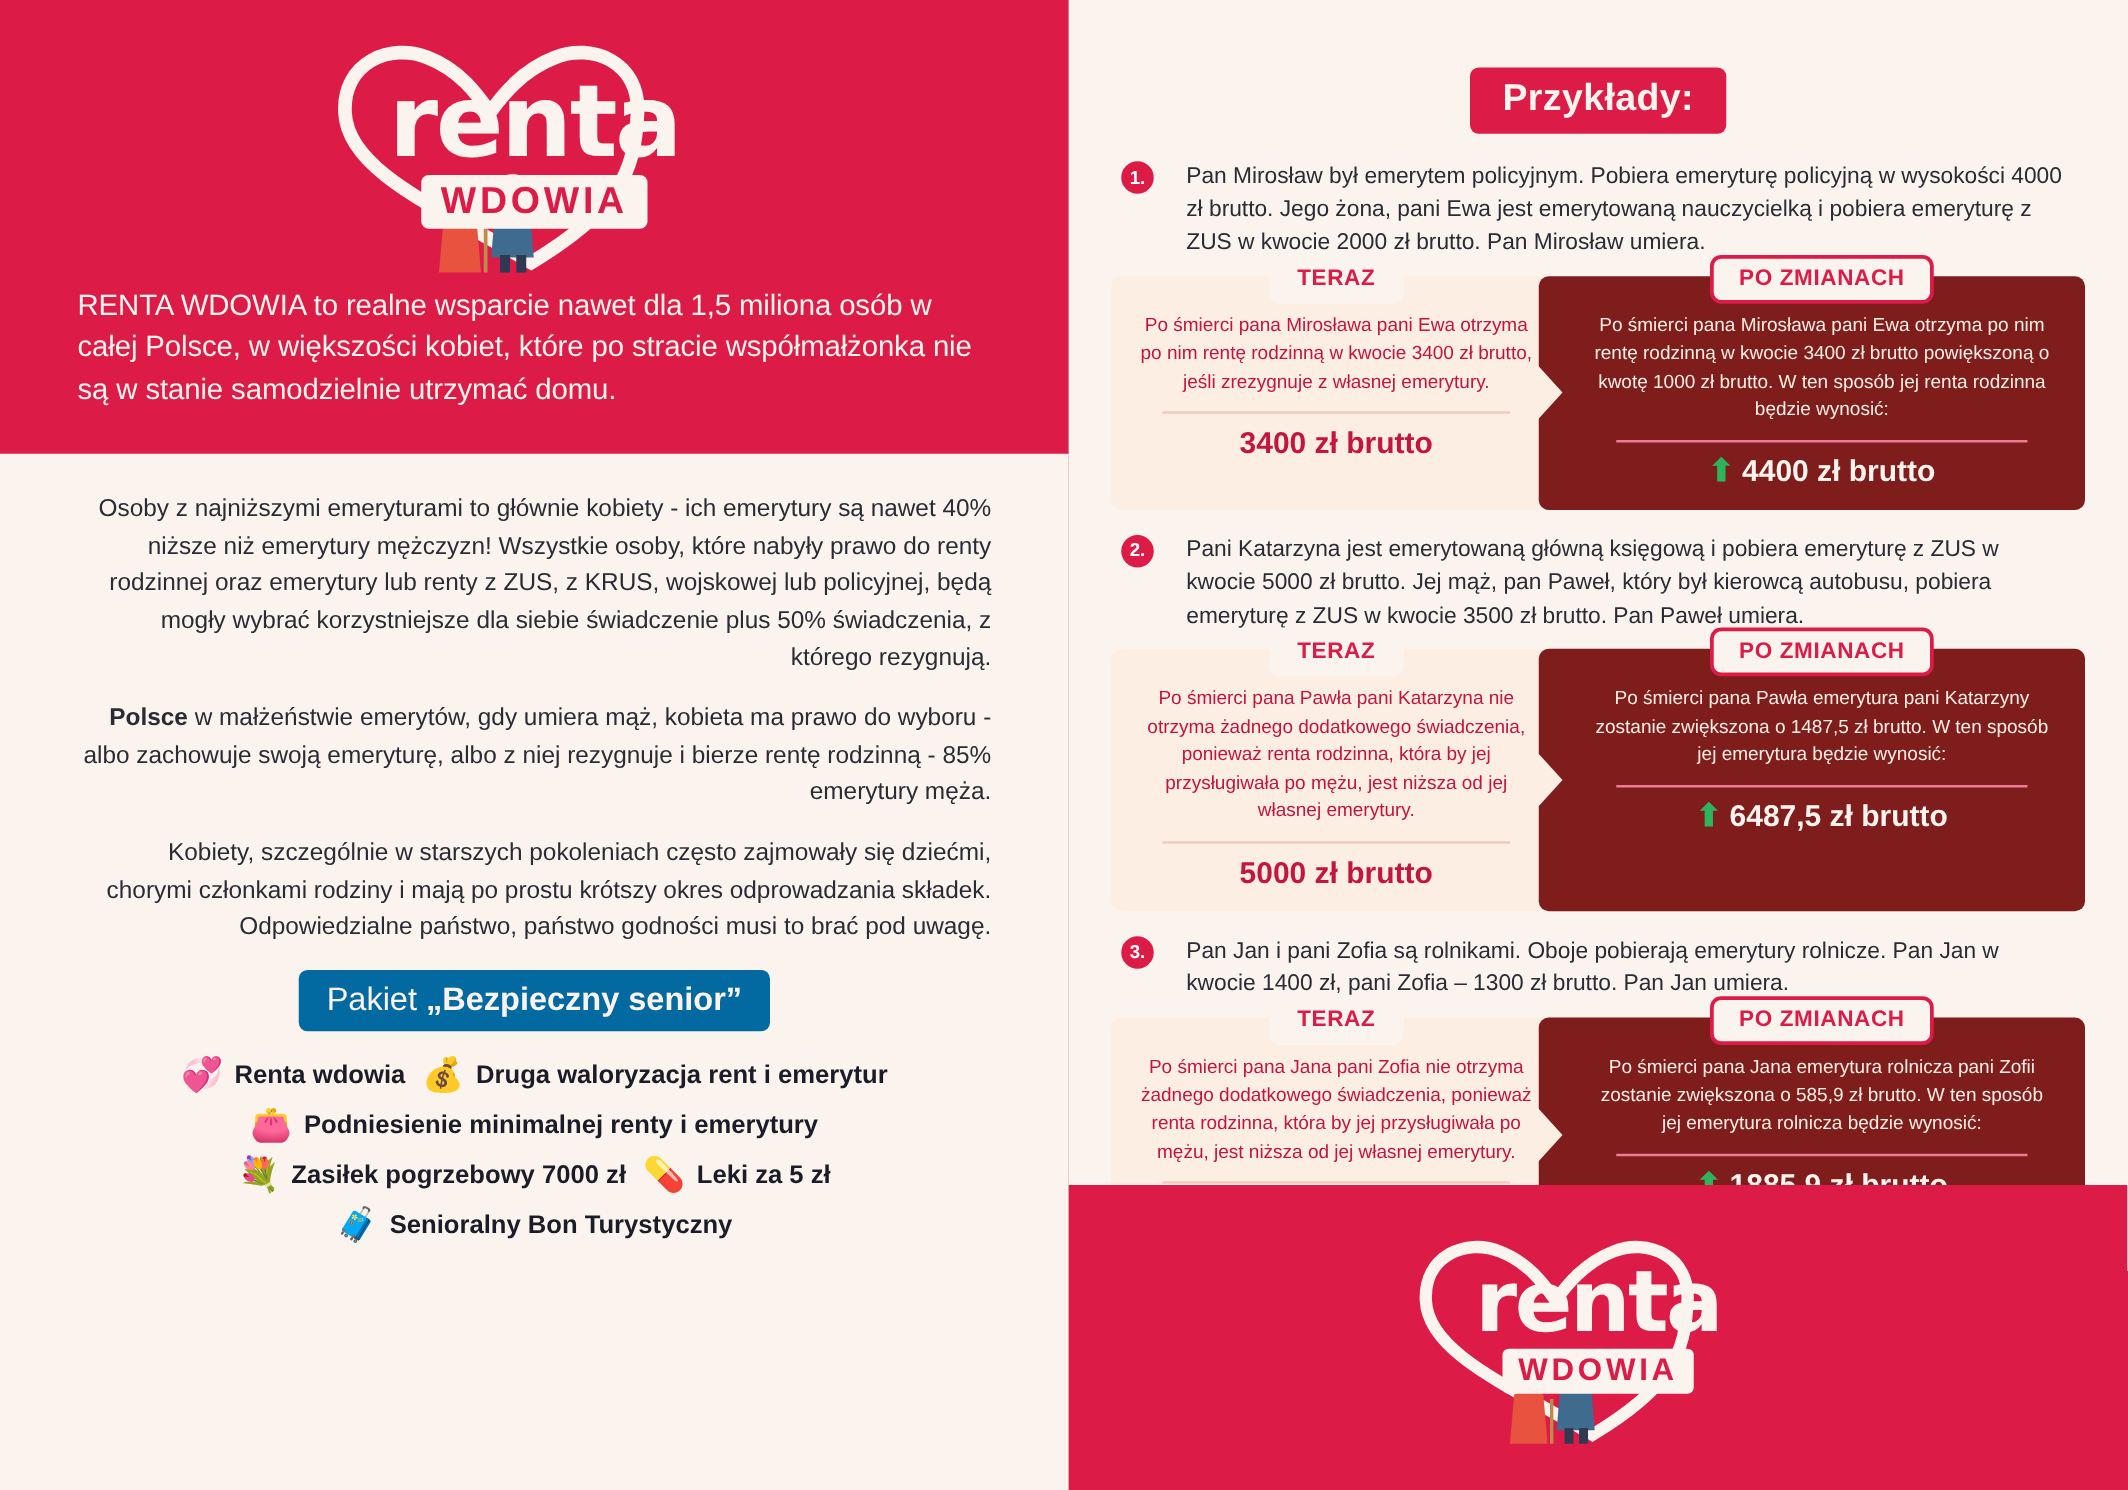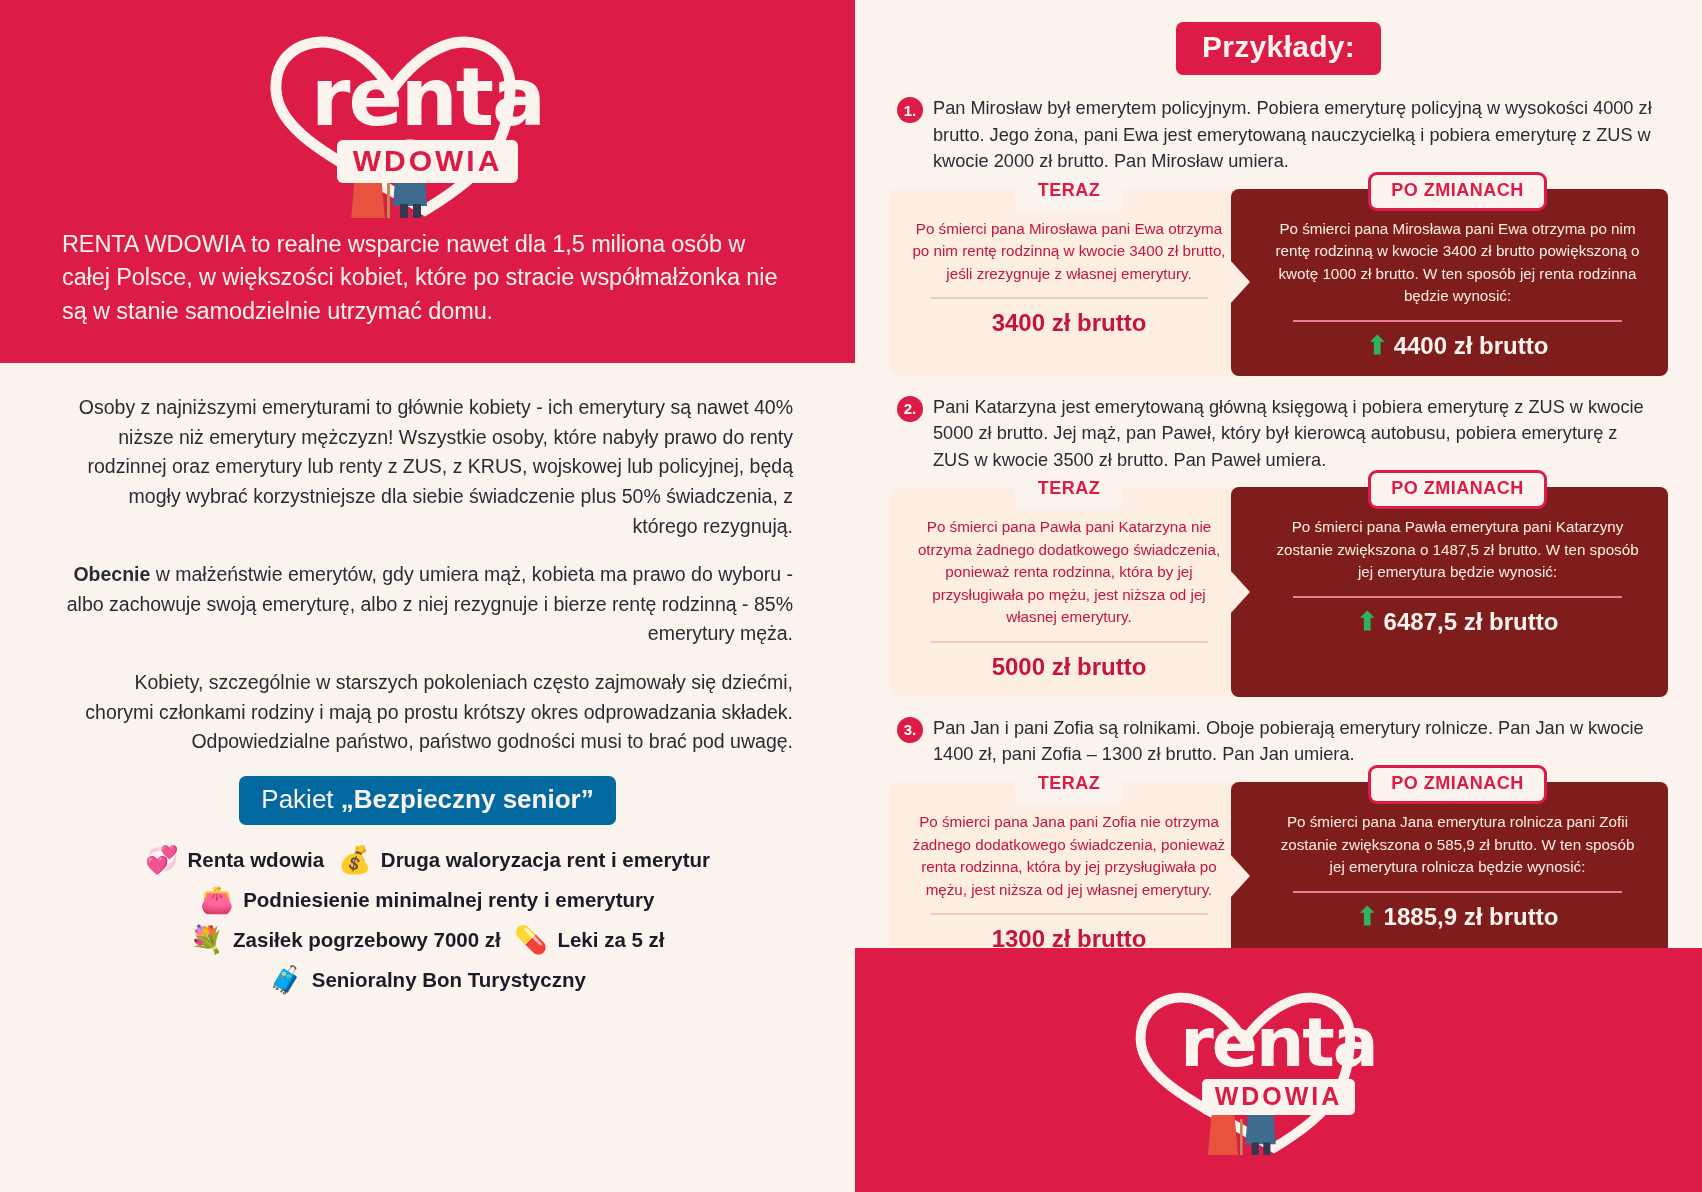--- a/index.html
+++ b/index.html
@@ -84,31 +84,31 @@
   .right {
     width: 847px; height: 100%;
     background: #fbf4ee;
     position: relative;
     padding: 22px 34px 0 34px;
   }
   .przyklady-wrap { text-align: center; margin-bottom: 20px; }
   .przyklady {
     display: inline-block; background: #dd1b47; color: #fbf4ee;
     font-size: 30px; font-weight: bold; padding: 8px 26px 11px 26px;
-    border-radius: 7px; letter-spacing: 0.3px;
+    border-radius: 7px; letter-spacing: 0.3px; margin-top: 32px;
   }
   .example { margin-bottom: 18px; }
   .ex-head { display: flex; gap: 10px; padding: 0 10px 0 8px; }
   .ex-num {
     flex: 0 0 auto; width: 26px; height: 26px; border-radius: 50%;
     background: #dd1b47; color: #fff; font-size: 15px; font-weight: bold;
     display: flex; align-items: center; justify-content: center;
     margin-top: 2px;
   }
-  .ex-text { color: #2b2b35; font-size: 18.2px; line-height: 1.46; }
+  .ex-text { color: #2b2b35; font-size: 18.2px; line-height: 1.46; margin-left: 16px; }
   .cards { display: flex; margin-top: 14px; position: relative; }
 
   .card-now {
     width: 360px; background: #fdeee4; border-radius: 8px;
     padding: 10px 22px 16px 22px; position: relative;
     display: flex; flex-direction: column; align-items: center;
   }
   .card-after {
     flex: 1; background: #7f1d1d; border-radius: 8px;
     padding: 10px 24px 16px 40px; margin-left: -18px; position: relative;
@@ -183,21 +183,21 @@
           <div class="logo-renta">renta</div>
           <div class="logo-wdowia-box">WDOWIA</div>
         </div>
       </div>
       <div class="hero-lead">RENTA WDOWIA to realne wsparcie nawet dla 1,5 miliona osób w całej Polsce, w większości kobiet, które po stracie współmałżonka nie są w stanie samodzielnie utrzymać domu.</div>
     </div>
 
     <div class="left-body">
       <p>Osoby z najniższymi emeryturami to głównie kobiety - ich emerytury są nawet 40% niższe niż emerytury mężczyzn! Wszystkie osoby, które nabyły prawo do renty rodzinnej oraz emerytury lub renty z ZUS, z KRUS, wojskowej lub policyjnej, będą mogły wybrać korzystniejsze dla siebie świadczenie plus 50% świadczenia, z którego rezygnują.</p>
       <p>
-        <b>Obecnie</b><span> w małżeństwie emerytów, gdy umiera mąż, kobieta ma prawo do wyboru - albo zachowuje swoją emeryturę, albo z niej rezygnuje i bierze rentę rodzinną - 85% emerytury męża.</span>
+        <b>Polsce</b><span> w małżeństwie emerytów, gdy umiera mąż, kobieta ma prawo do wyboru - albo zachowuje swoją emeryturę, albo z niej rezygnuje i bierze rentę rodzinną - 85% emerytury męża.</span>
       </p>
       <p>Kobiety, szczególnie w starszych pokoleniach często zajmowały się dziećmi, chorymi członkami rodziny i mają po prostu krótszy okres odprowadzania składek. Odpowiedzialne państwo, państwo godności musi to brać pod uwagę.</p>
 
       <div class="pakiet-title-wrap">
         <div class="pakiet-title">
           <span>Pakiet </span><b>„Bezpieczny senior”</b>
         </div>
       </div>
 
       <div class="pakiet-list">

